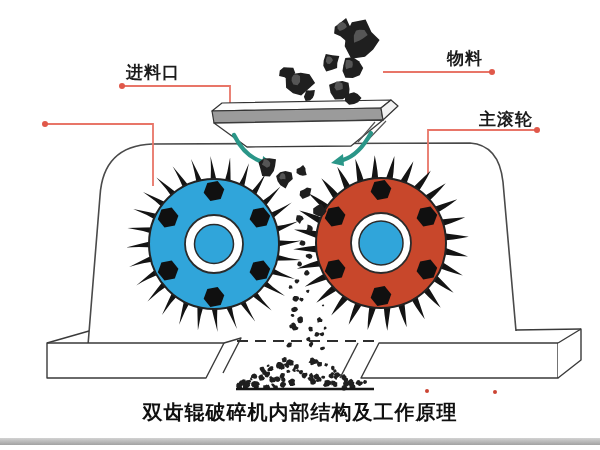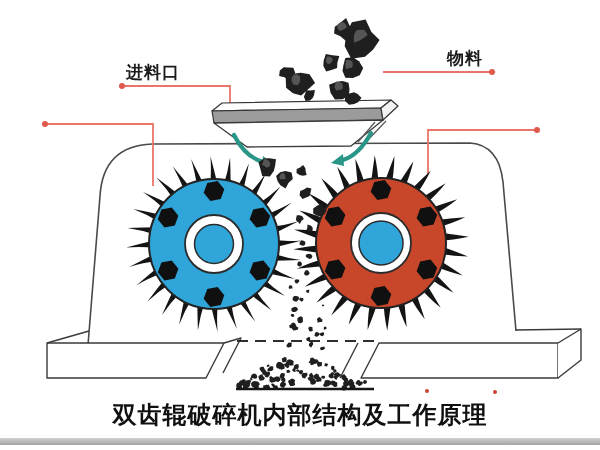--- a/index.html
+++ b/index.html
@@ -1,21 +1,21 @@
 <!DOCTYPE html>
 <html><head>
 <meta charset="utf-8">
 <style>
   html,body{margin:0;padding:0;background:#fff;}
   .stage{position:relative;width:600px;height:445px;background:#ffffff;overflow:hidden;
          font-family:"DejaVu Sans",sans-serif;}
   .stage svg{position:absolute;left:0;top:0;}
   .lbl{position:absolute;font-size:17px;font-weight:bold;color:#1b1b1b;letter-spacing:1px;white-space:nowrap;}
   .caption{position:absolute;left:50%;top:399px;transform:translateX(-50%);
-           font-size:24px;font-weight:bold;color:#101010;letter-spacing:1px;white-space:nowrap;}
+           font-size:20px;font-weight:bold;color:#101010;letter-spacing:1px;white-space:nowrap;}
   .bottom-strip{position:absolute;left:0;bottom:0;width:600px;height:7px;
                 background:linear-gradient(#d2d2d2,#a2a2a2);}
 </style>
 </head>
 <body>
 
 <div class="stage">
   <svg id="diagram" width="600" height="450" viewBox="0 0 600 450">
       <g>
         <path d="M88,345 L100,196 Q103,146 152,144 L470,143 Q499,145 503,182 L516,331" fill="#ffffff" stroke="#4a4a4a" stroke-width="1.6"></path>
@@ -235,16 +235,17 @@
         <polygon points="366.9,381.9 366.7,383.1 365.6,383.7 364.2,383.9 363.1,382.8 363.4,381.3 364.1,379.9 365.6,380.3 366.8,380.7" fill="#1f1f1f"></polygon>
         <polygon points="353.8,386.0 353.3,387.0 352.5,388.1 351.4,387.3 350.0,386.8 350.0,385.3 351.1,384.2 352.4,384.5 353.1,385.2" fill="#1f1f1f"></polygon>
         <path d="M236,389 L374,389" stroke="#161616" stroke-width="2.6" fill="none"></path>
       </g>
       <circle cx="427" cy="391" r="2" fill="#cc4433"></circle>
       <circle cx="495" cy="392" r="2" fill="#cc4433"></circle>
     </svg>
 
   <div class="lbl" style="left:126px;top:61px;">进料口</div>
   <div class="lbl" style="left:447px;top:47px;">物料</div>
+  <div class="lbl" style="left:479px;top:108px;">主滚轮</div>
 
   <div class="caption">双齿辊破碎机内部结构及工作原理</div>
   <div class="bottom-strip"></div>
 </div>
 
 </body></html>

